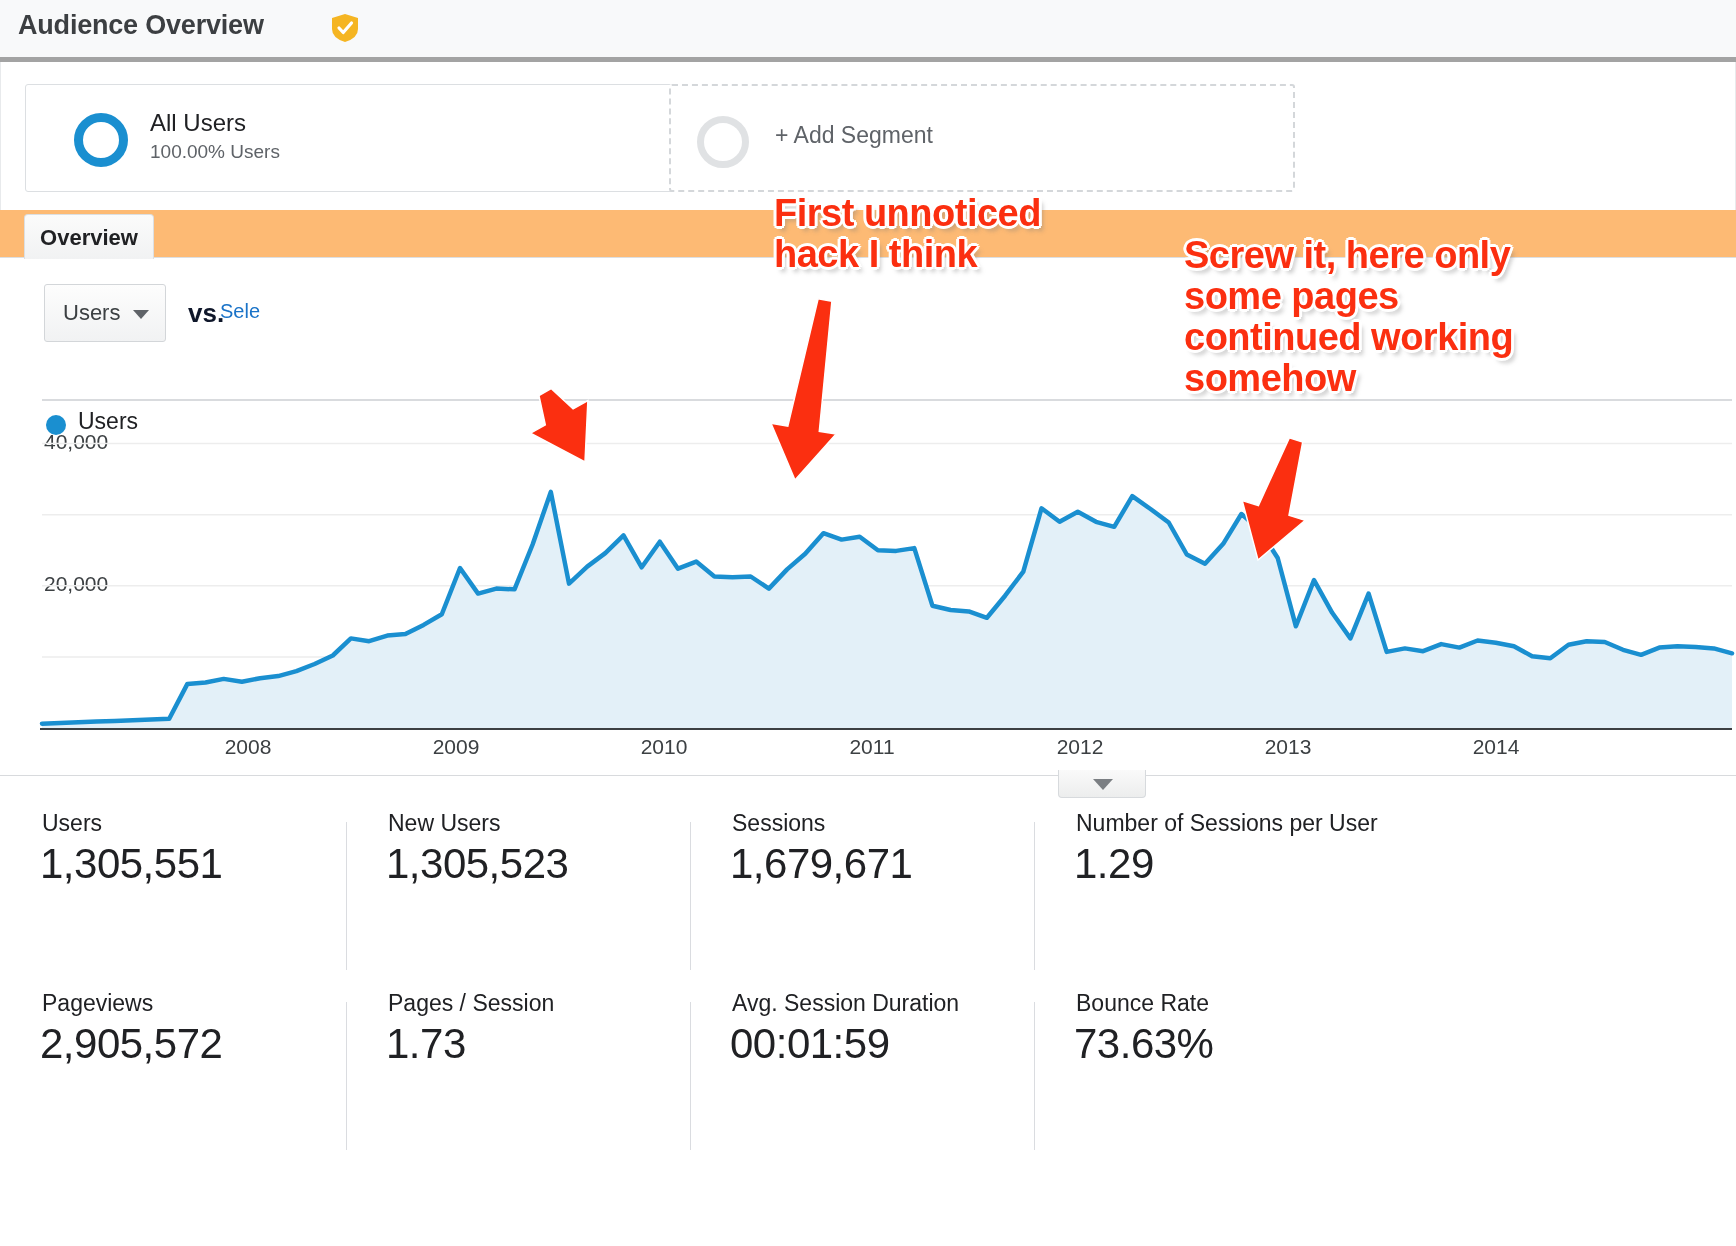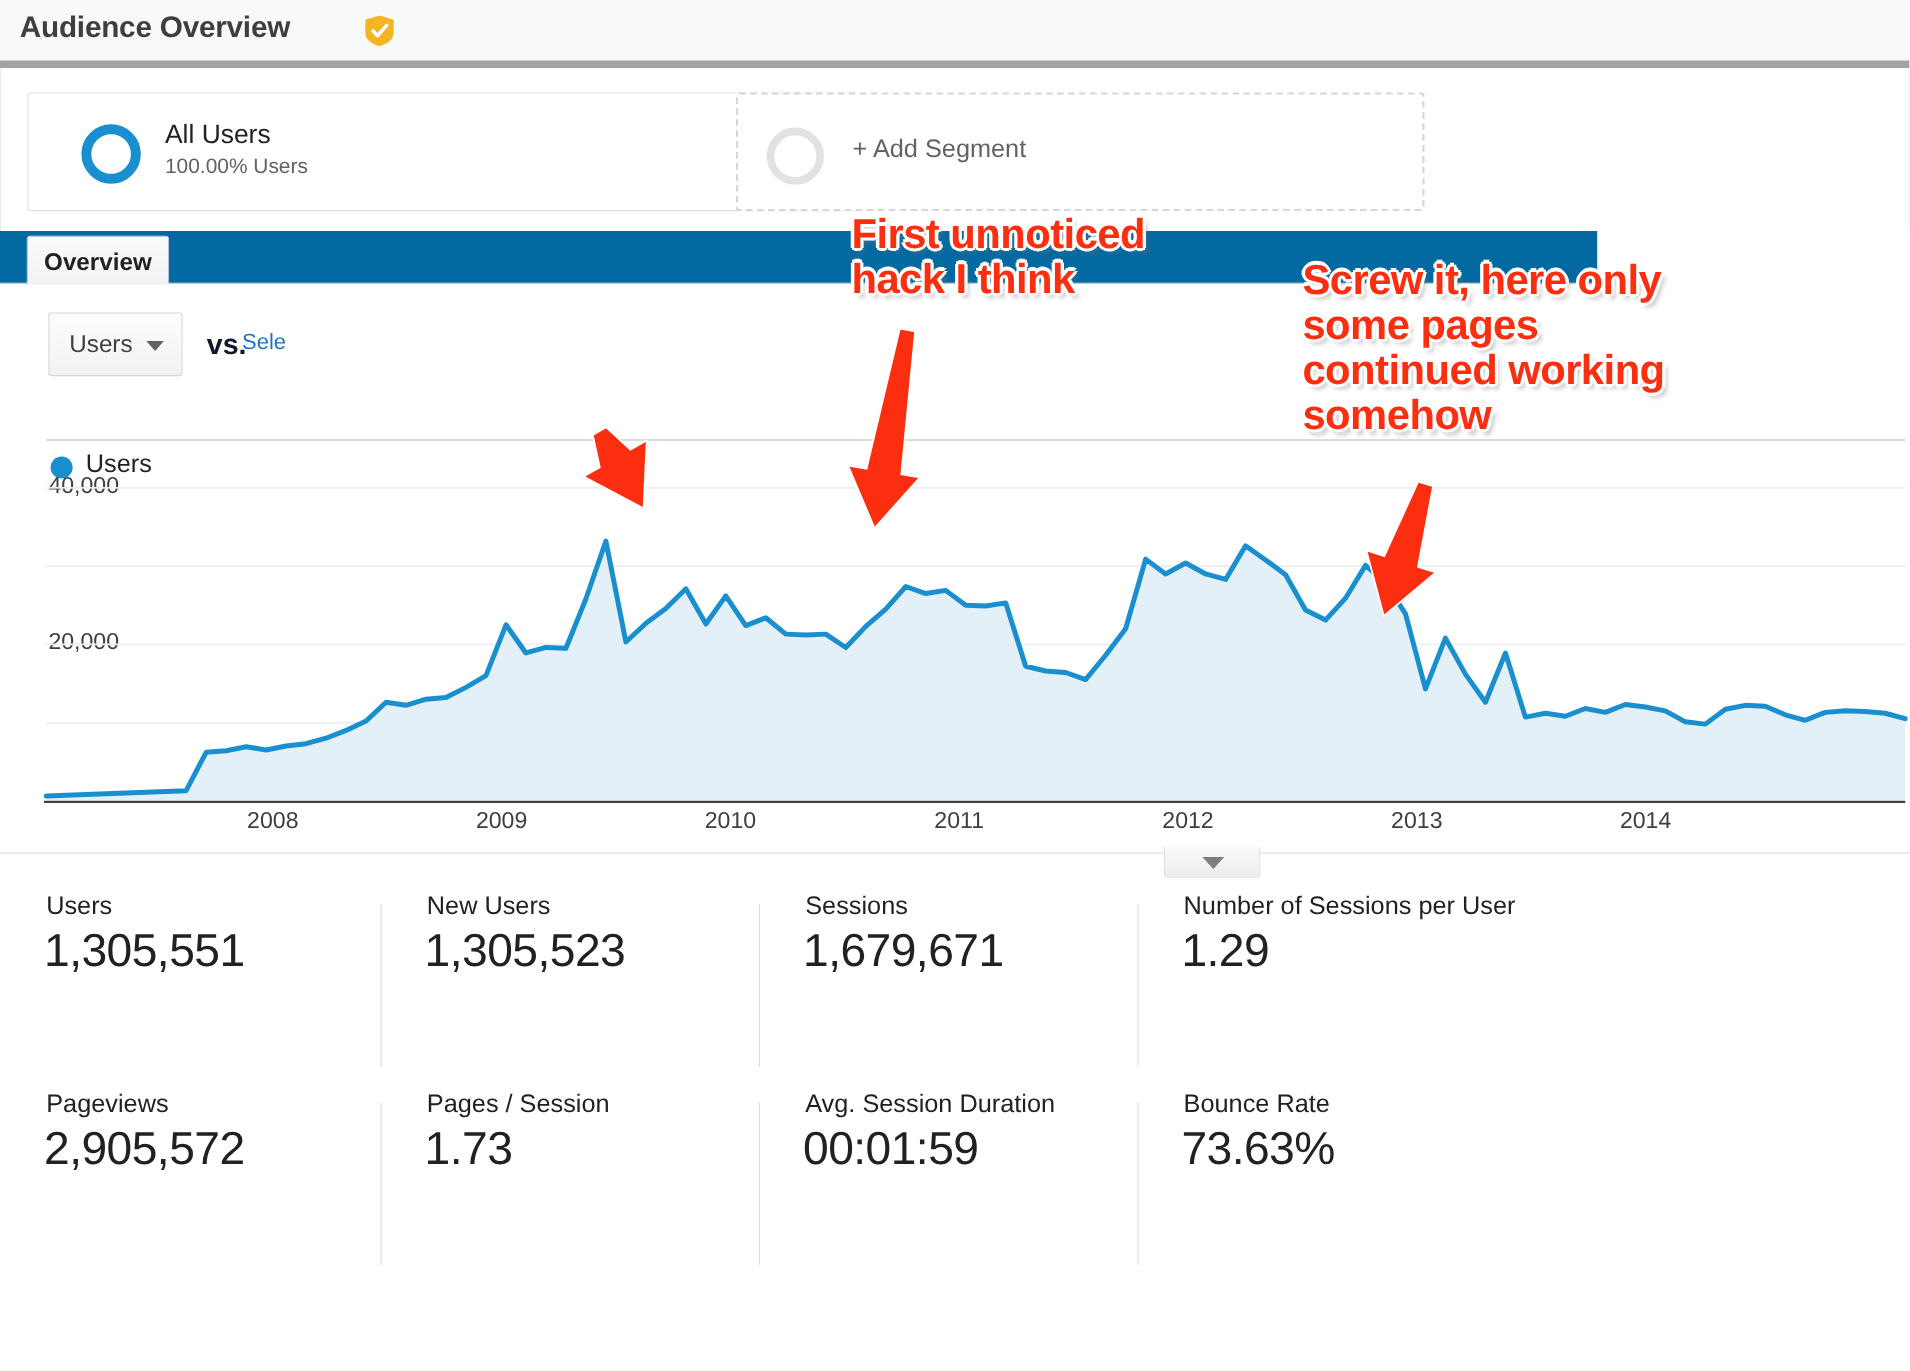--- a/index.html
+++ b/index.html
@@ -14,21 +14,21 @@
     position: relative;
     width: 1736px; height: 1246px;
     background: #fff;
   }
 
   
   .header {
     position: absolute; left: 0; top: 0;
     width: 1736px; height: 62px;
     background: #f8f9fa;
-    border-bottom: 7px solid #a3a3a3;
+    border-bottom: 5px solid #a3a3a3;
   }
   .header-title {
     position: absolute; left: 18px; top: 10px;
     font-size: 27px; font-weight: bold; color: #3c3f42;
     letter-spacing: -0.2px;
   }
   .shield-icon {
     position: absolute; left: 332px; top: 14px;
     width: 26px; height: 28px;
   }
@@ -73,23 +73,23 @@
     border: 7px solid #e0e2e4; border-radius: 50%;
   }
   .add-label {
     position: absolute; left: 104px; top: 36px;
     font-size: 23px; color: #5f6368;
   }
 
   
   .tabstrip {
     position: absolute; left: 0; top: 210px;
-    width: 1452px; height: 48px;
+    width: 1736px; height: 48px;
     border-bottom: 1px solid #dcdfe2;
-    background: #0369a1;
+    background: #fdba74;
   }
   .tab {
     position: absolute; left: 24px; top: 4px;
     width: 130px; height: 45px;
     background: linear-gradient(#fbfbfb, #f1f2f3);
     border: 1px solid #dcdfe2;
     border-bottom: none;
     border-radius: 4px 4px 0 0;
     text-align: center;
   }

